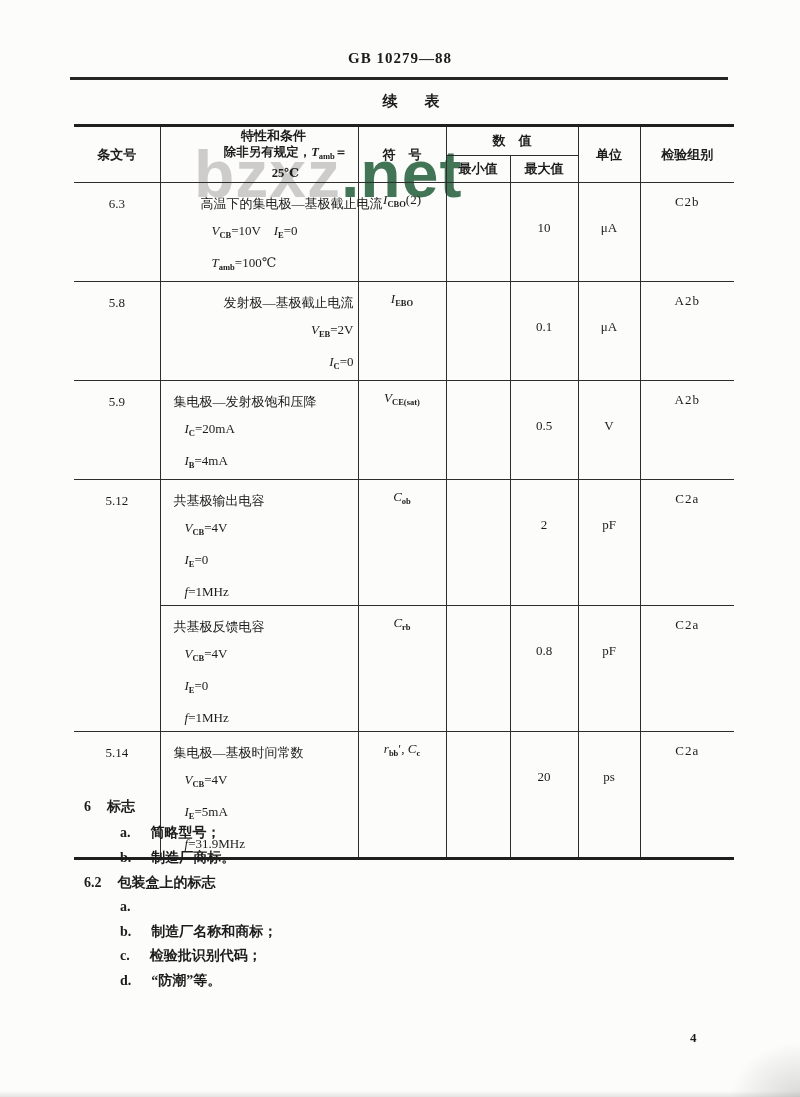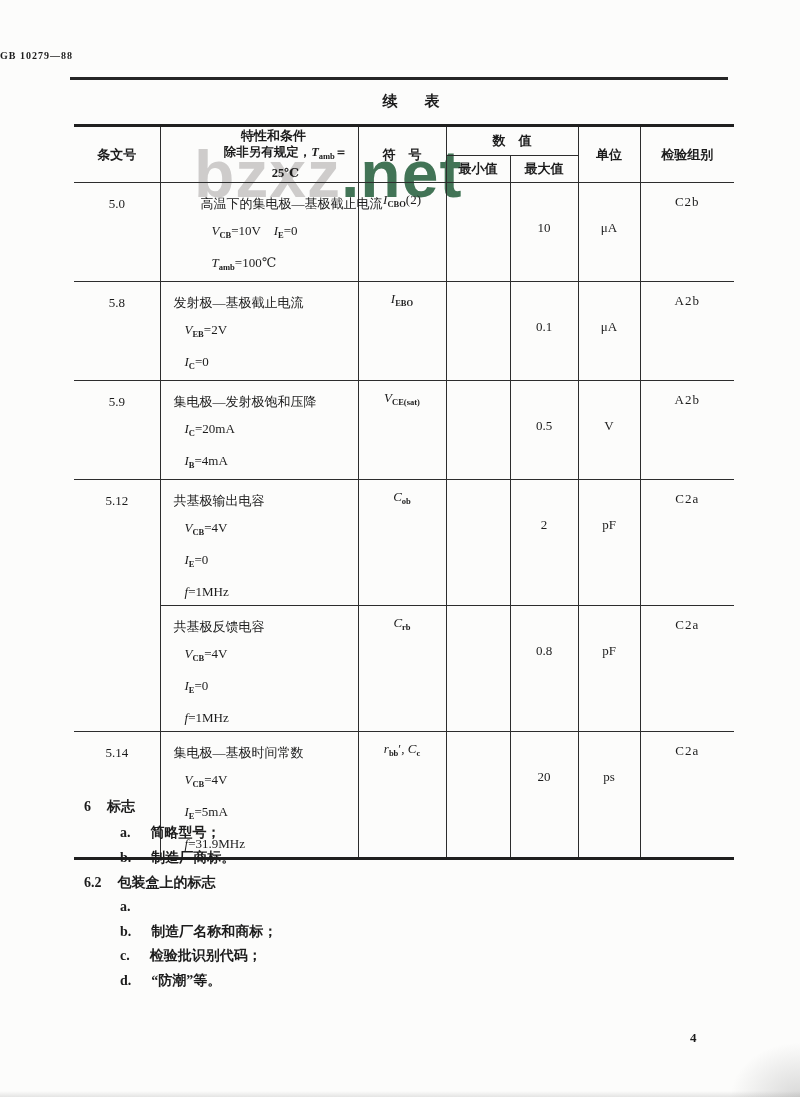--- a/index.html
+++ b/index.html
@@ -33,21 +33,21 @@
     font-weight:700;font-size:66px;line-height:80px;letter-spacing:1px;
     color:#c3c1c0;opacity:.8;filter:blur(.6px);
     z-index:0;white-space:nowrap;
   }
   .watermark .wm2{color:#14532d;}
 
   .content{position:relative;z-index:1;}
 
   .doc-header{
     position:absolute;left:0;top:50px;width:100%;
-    text-align:left;font-size:10px;font-weight:700;letter-spacing:1px;font-family:Liberation Serif, serif;
+    text-align:center;font-size:15px;font-weight:700;letter-spacing:1px;font-family:Liberation Serif, serif;
   }
   .top-rule{
     position:absolute;left:70px;top:77px;width:658px;height:3px;
     background:#262626;
   }
   .caption{
     position:absolute;left:14px;top:92px;width:100%;
     text-align:center;font-size:15px;font-weight:700;letter-spacing:6px;
   }
 
@@ -131,35 +131,35 @@
             <th rowspan="2">单位</th>
             <th rowspan="2">检验组别</th>
           </tr>
           <tr class="r2">
             <th>最小值</th>
             <th>最大值</th>
           </tr>
         </thead>
         <tbody id="table-body">
             <tr>
-              <td class="clause" rowspan="1">5.0</td>
+              <td class="clause" rowspan="1">6.3</td>
               <td class="char" style="height: 90px; padding-left: 40px;">
                 <div class="line ttl"><span>高温下的集电极—基极截止电流</span></div>
                 <div class="line cond"><span class="it">V</span><sub>CB</sub><span>=10V</span><span>　</span><span class="it">I</span><sub>E</sub><span>=0</span></div>
                 <div class="line cond"><span class="it">T</span><sub>amb</sub><span>=100℃</span></div>
               </td>
               <td class="sym"><span class="it">I</span><sub>CBO</sub><span>(2)</span></td>
               <td class="minv"></td>
               <td class="maxv">10</td>
               <td class="unitv">μA</td>
               <td class="grp">C2b</td>
             </tr>
             <tr>
               <td class="clause" rowspan="1">5.8</td>
-              <td class="char" style="height: 86px;">
+              <td class="char" style="height: 86px; text-align: right;">
                 <div class="line ttl"><span>发射极—基极截止电流</span></div>
                 <div class="line cond"><span class="it">V</span><sub>EB</sub><span>=2V</span></div>
                 <div class="line cond"><span class="it">I</span><sub>C</sub><span>=0</span></div>
               </td>
               <td class="sym"><span class="it">I</span><sub>EBO</sub></td>
               <td class="minv"></td>
               <td class="maxv">0.1</td>
               <td class="unitv">μA</td>
               <td class="grp">A2b</td>
             </tr>

